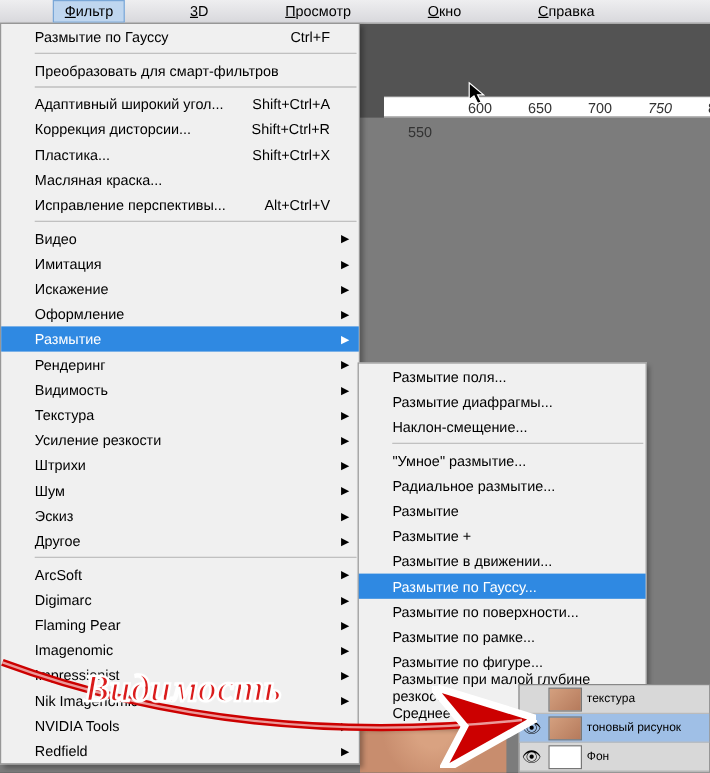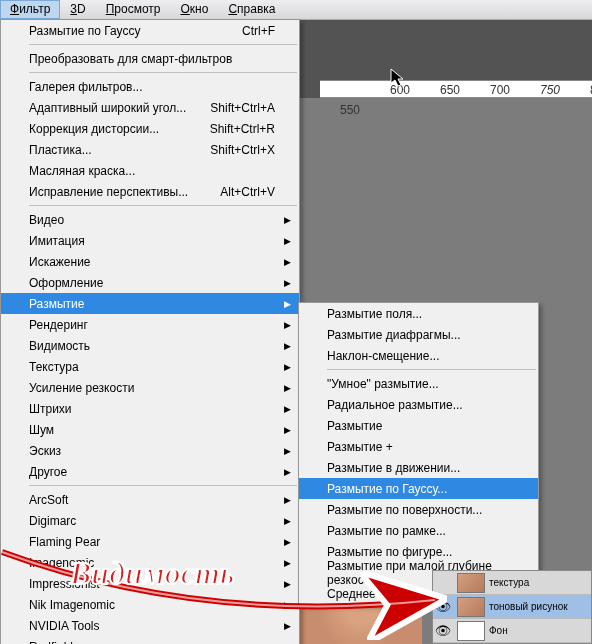--- a/index.html
+++ b/index.html
@@ -1,18 +1,18 @@
 <!DOCTYPE html>
 <html><head>
 <meta charset="utf-8">
 <style>
 * { margin:0; padding:0; box-sizing:border-box; font-family:"Segoe UI",Tahoma,sans-serif; font-size:12px; }
 body { width:592px; height:644px; background:#535353; overflow:hidden; position:relative; }
 .menubar { height:20px; background:linear-gradient(#eeeef0,#d8d8dc); display:flex; border-bottom:1px solid #aaa; }
-.menubar-item { padding:2px 10px; cursor:default; }
+.menubar-item { padding:2px 10px; cursor:default;margin-left:44px; }
 .menubar-item.open { background:#bfd6ef; border:1px solid #7aa7d7; padding:1px 9px; }
 .menubar-item .ul { text-decoration:underline; }
 .ruler { position:absolute; top:80px; left:320px; right:0; height:18px; background:#fff; border-top:1px solid #888; border-bottom:1px solid #888; font-size:9px; color:#333; }
 .ruler span { position:absolute; top:2px; }
 .canvas-area { position:absolute; top:98px; left:0; right:0; bottom:0; background:#7c7c7c; }
 .dropdown { position:absolute; top:19px; left:0; width:300px; background:#f0f0f0; border:1px solid #979797; box-shadow:3px 3px 4px rgba(0,0,0,.3); }
 .menu-item { display:flex; align-items:center; height:21px; padding:0 32px 0 28px; position:relative; cursor:default; }
 .menu-item.highlight { background:#2f89e2; color:#fff; }
 .menu-item .shortcut { position:absolute; right:24px; }
 .menu-item .arrow { position:absolute; right:8px; font-size:9px; }
@@ -57,23 +57,20 @@
     <div class="menu-item">
       <span>Размытие по Гауссу</span>
       <span class="shortcut">Ctrl+F</span>
     </div>
     <div class="sep"></div>
     <div class="menu-item">
       <span>Преобразовать для смарт-фильтров</span>
     </div>
     <div class="sep"></div>
     <div class="menu-item">
-      <span>Галерея фильтров...</span>
-    </div>
-    <div class="menu-item">
       <span>Адаптивный широкий угол...</span>
       <span class="shortcut">Shift+Ctrl+A</span>
     </div>
     <div class="menu-item">
       <span>Коррекция дисторсии...</span>
       <span class="shortcut">Shift+Ctrl+R</span>
     </div>
     <div class="menu-item">
       <span>Пластика...</span>
       <span class="shortcut">Shift+Ctrl+X</span>

